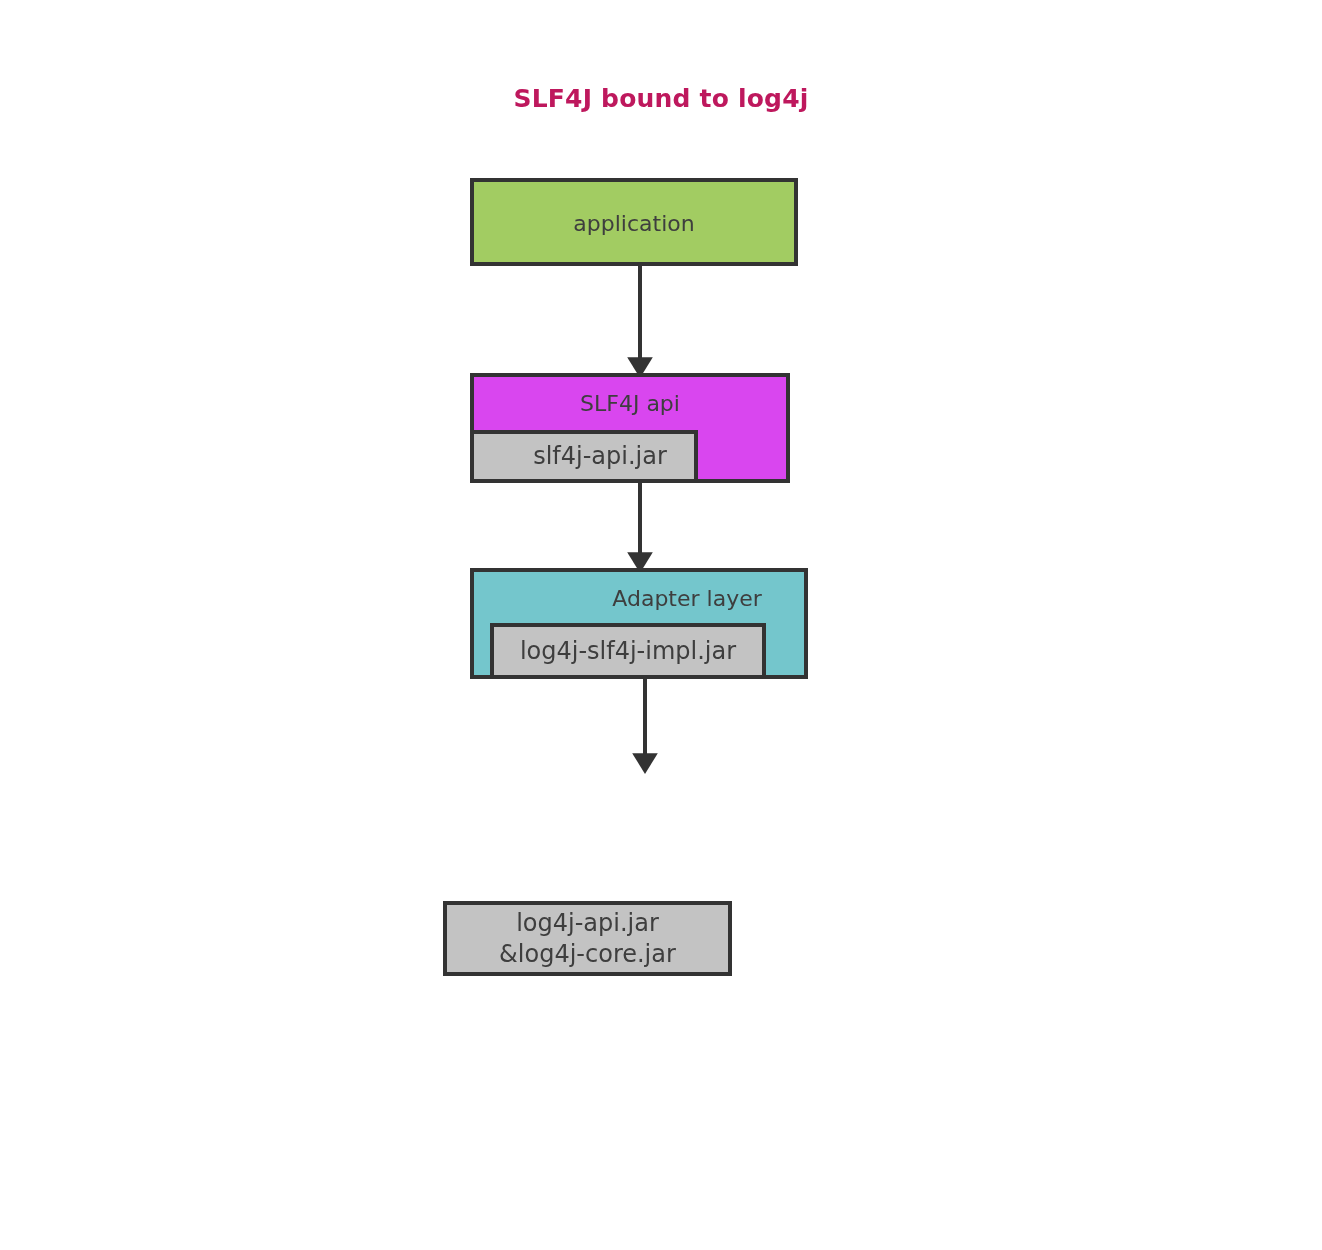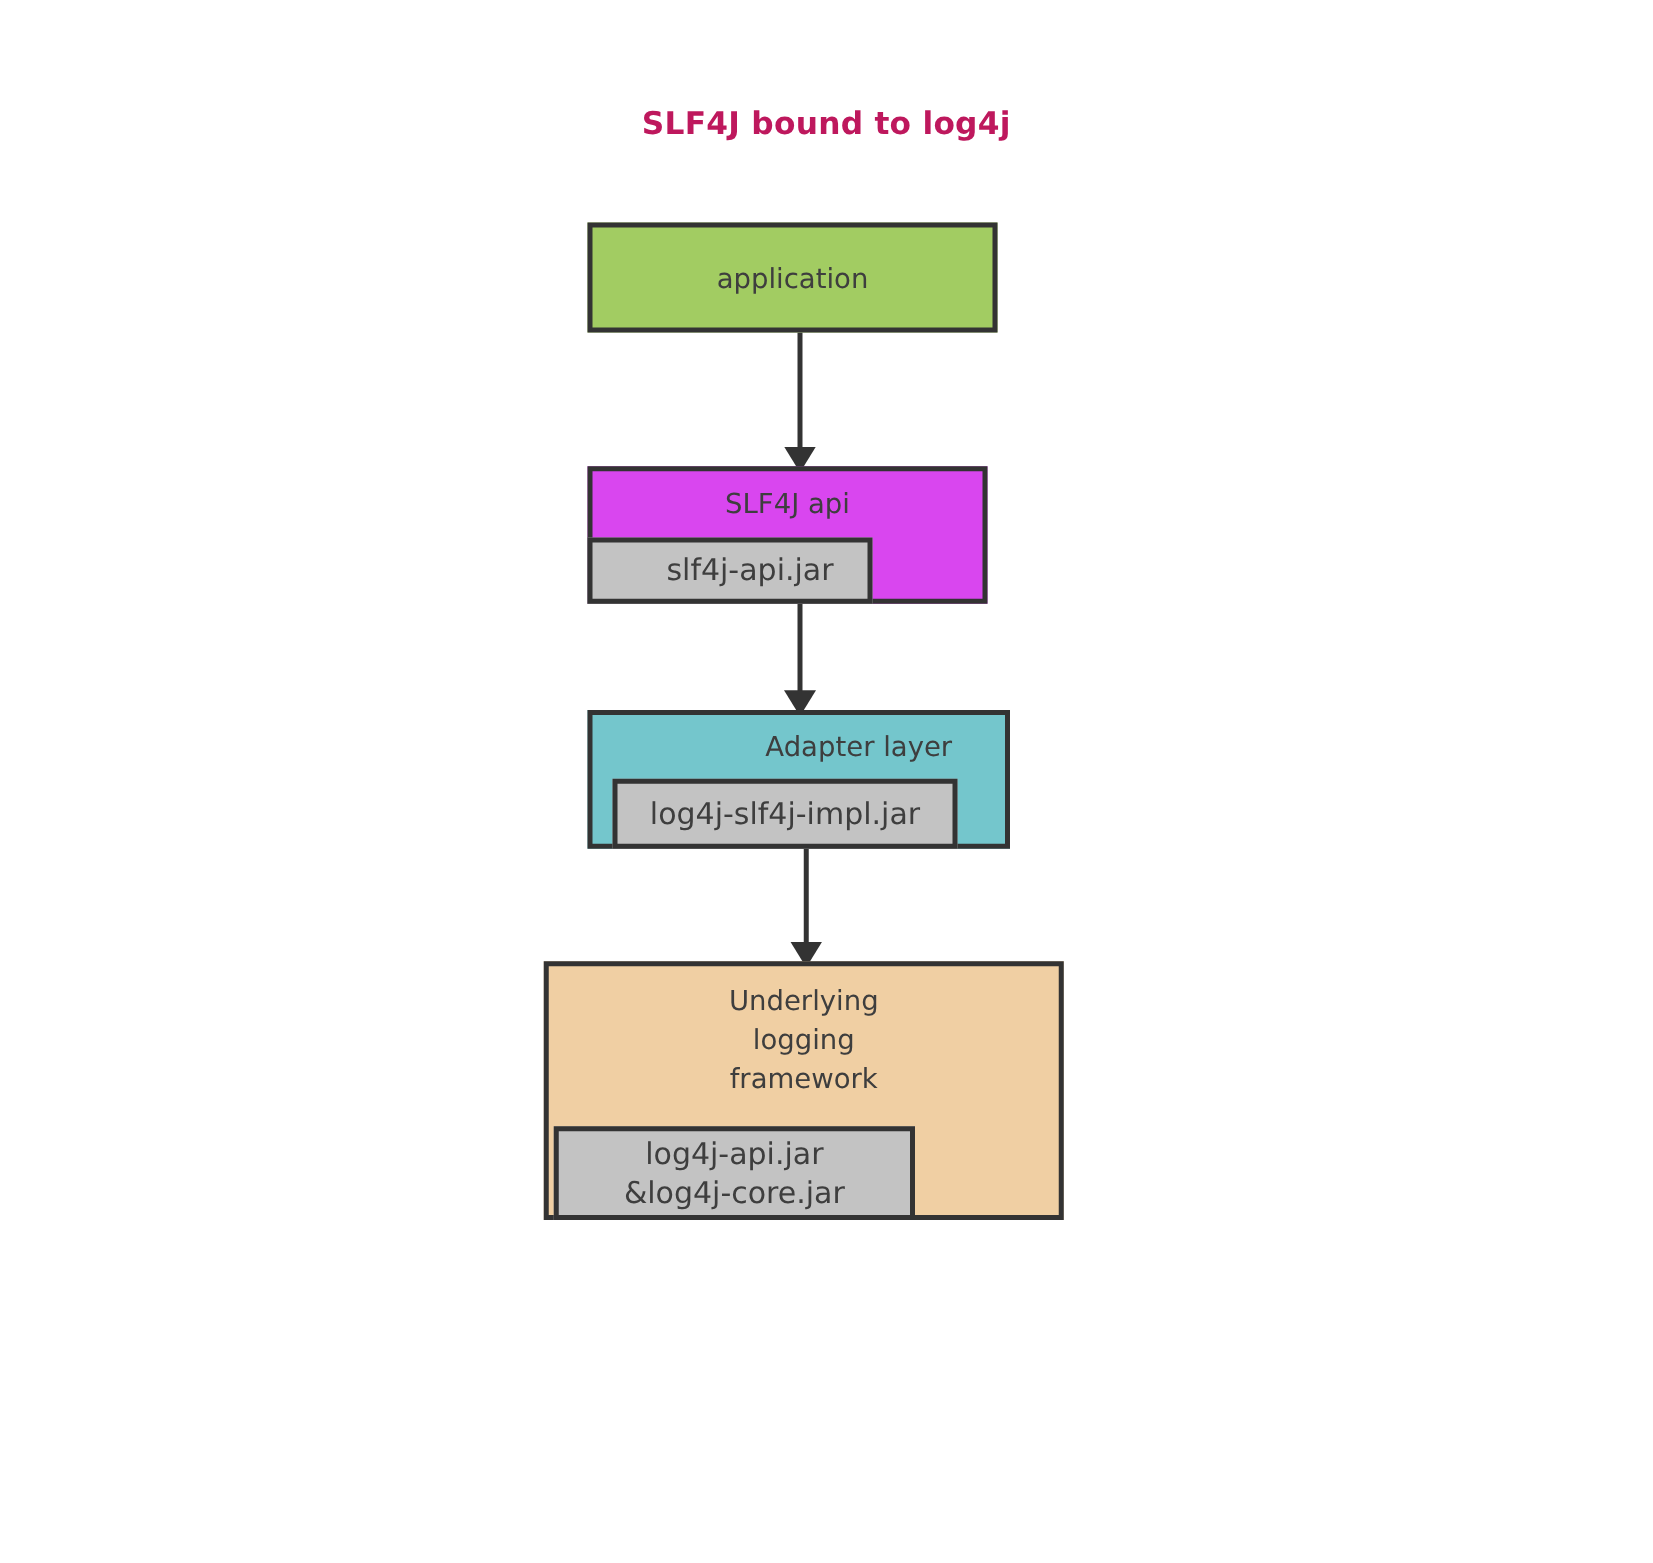--- a/index.html
+++ b/index.html
@@ -125,21 +125,16 @@
   <div class="box" id="box-slf4j-api">
     <div class="box-label">SLF4J api</div>
   </div>
   <div class="jar-box" id="jar-slf4j">slf4j-api.jar</div>
 
   <div class="box" id="box-adapter">
     <div class="box-label">Adapter layer</div>
   </div>
   <div class="jar-box" id="jar-adapter">log4j-slf4j-impl.jar</div>
 
-  <div class="box" id="box-underlying">
-    <div class="box-label" style="white-space: pre-line;">Underlying
-logging
-framework</div>
-  </div>
   <div class="jar-box" id="jar-underlying">log4j-api.jar
 &amp;log4j-core.jar</div>
 
 </div>
 
 </body></html>

